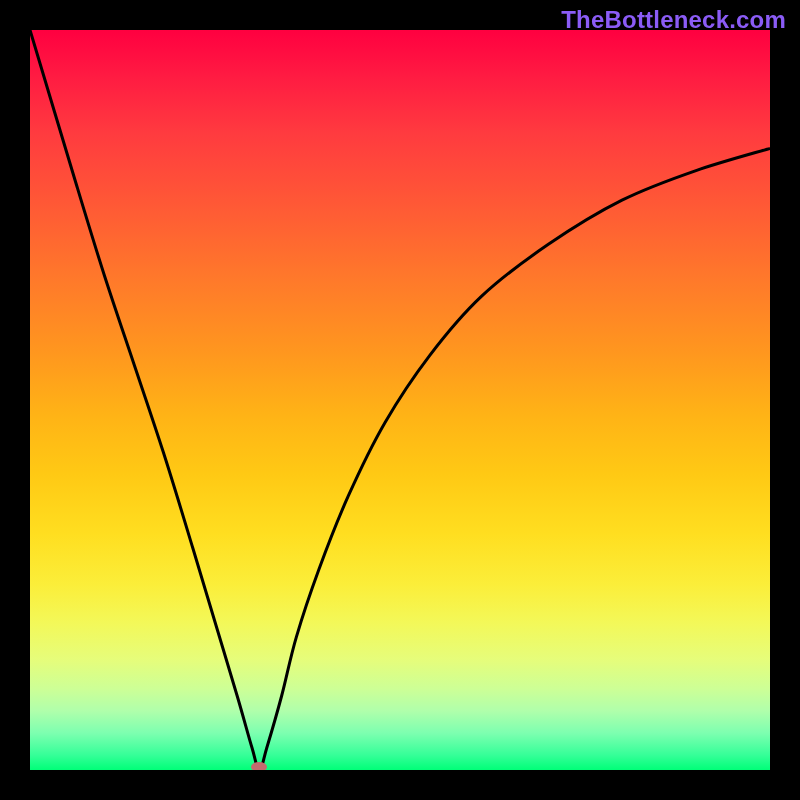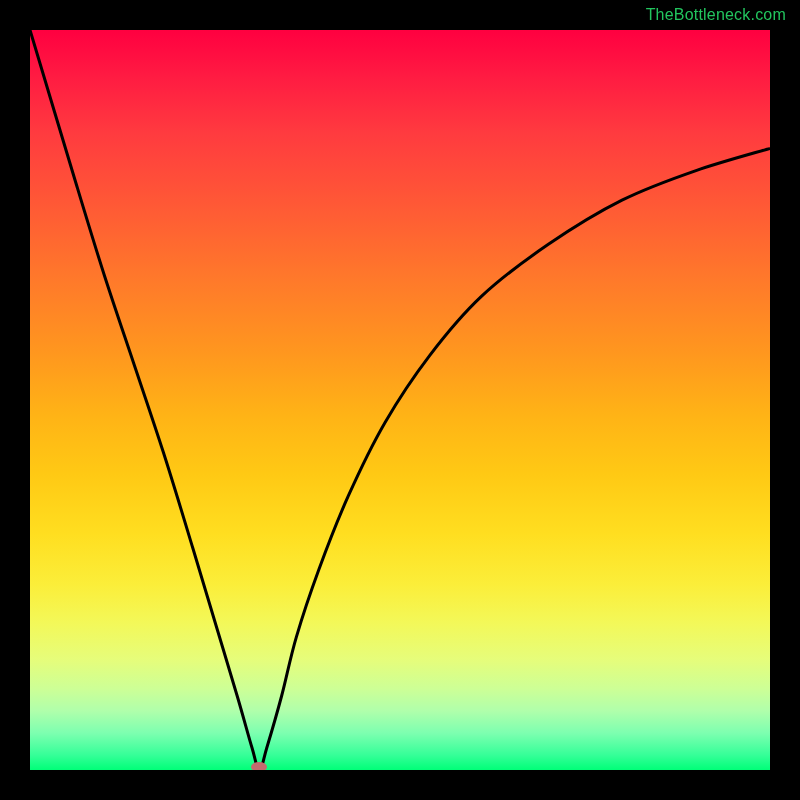--- a/index.html
+++ b/index.html
@@ -46,23 +46,23 @@
       #b0ffab 92%,
       #7dffb0 95%,
       #35ff98 98%,
       #00ff78 100%
     );
   }
   .watermark {
     position: absolute;
     top: 6px;
     right: 14px;
-    color: #22c55e;
-    font-size: 16px;
-    font-weight: 400;
+    color: #8b5cf6;
+    font-size: 24px;
+    font-weight: 700;
     letter-spacing: 0.2px;
     user-select: none;
   }
   svg.curve {
     position: absolute;
     inset: 0;
     width: 100%;
     height: 100%;
   }
   .minpoint {

